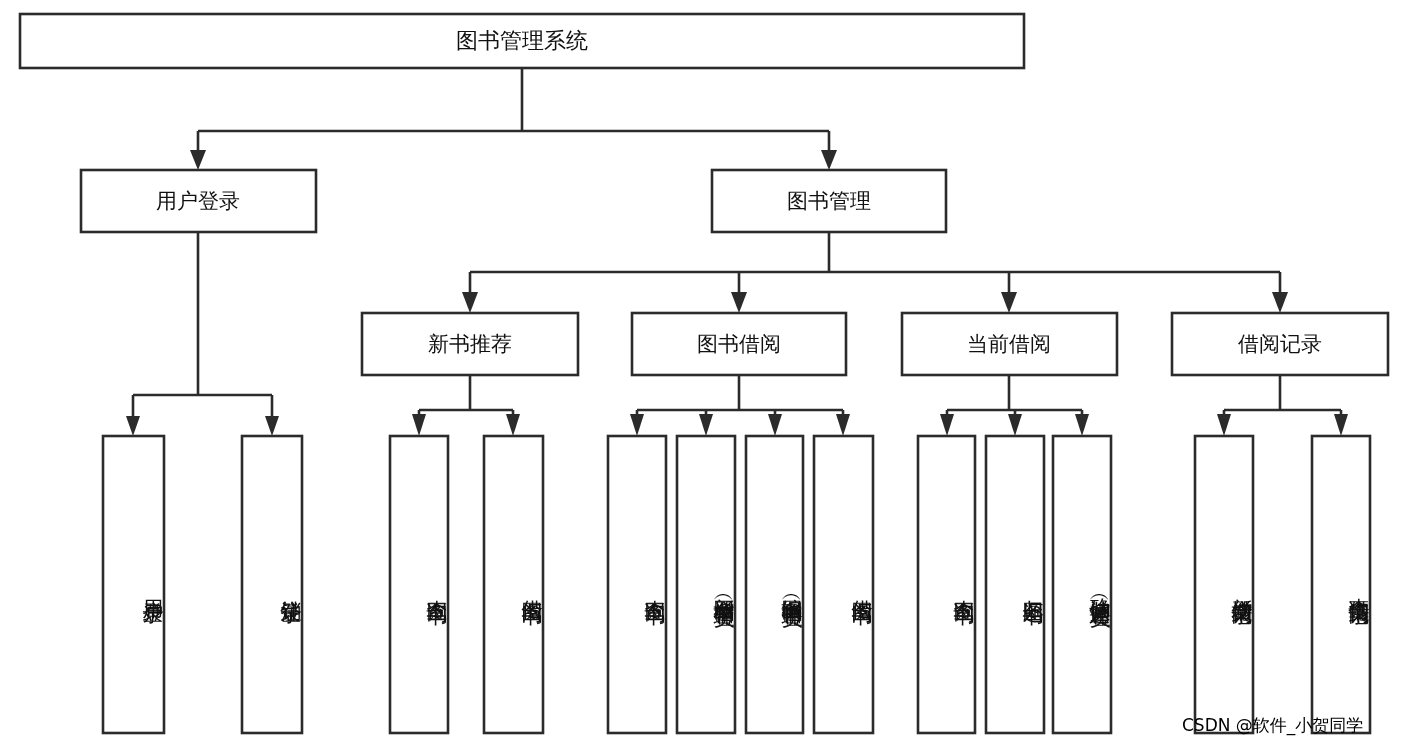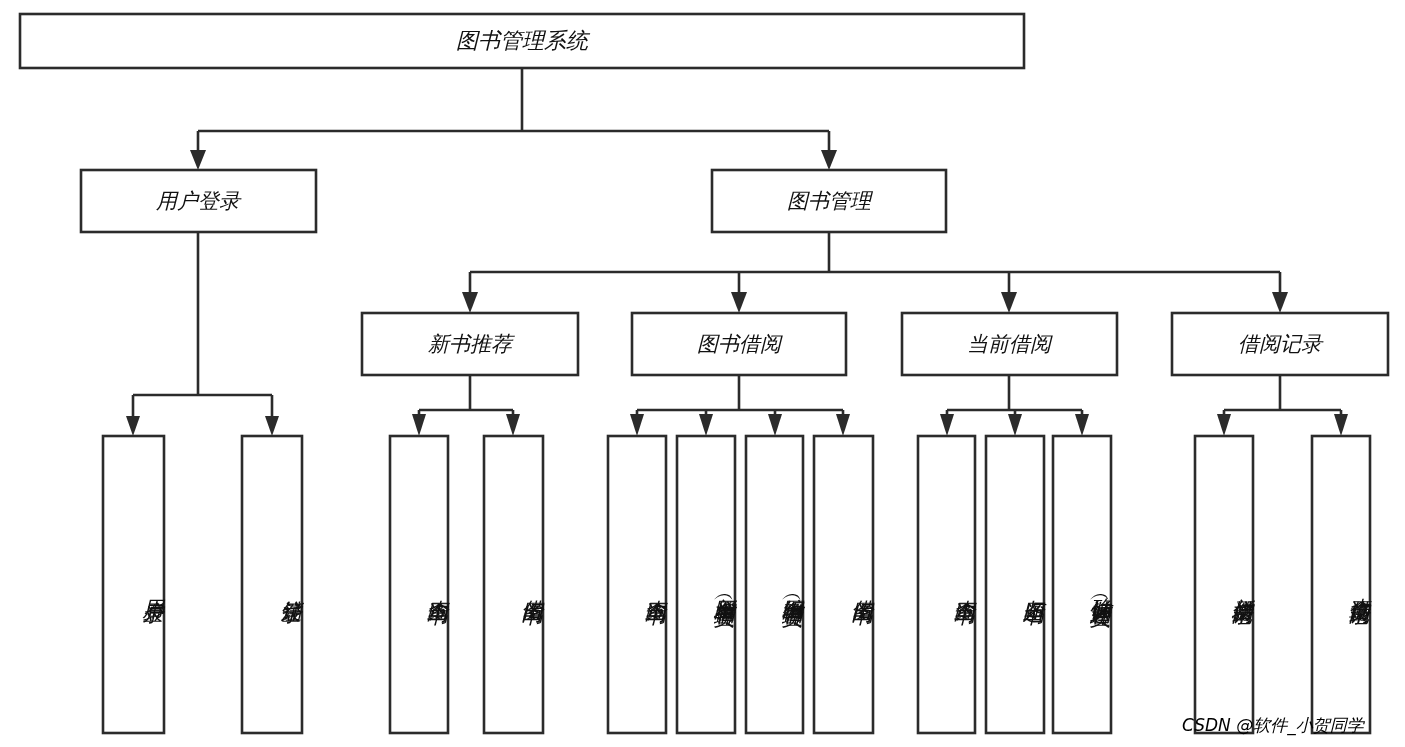--- a/index.html
+++ b/index.html
@@ -12,21 +12,20 @@
     width: 1405px;
     height: 747px;
     font-family: "DejaVu Sans", "Liberation Sans", sans-serif;
     overflow: hidden;
   }
   #diagram-root {
     position: relative;
     width: 1405px;
     height: 543px;
     background: #ffffff;
-    font-style: italic;
   }
   svg.diagram {
     position: absolute;
     left: 0;
     top: 0;
     width: 1405px;
     height: 747px;
     display: block;
   }
   .node-box {

